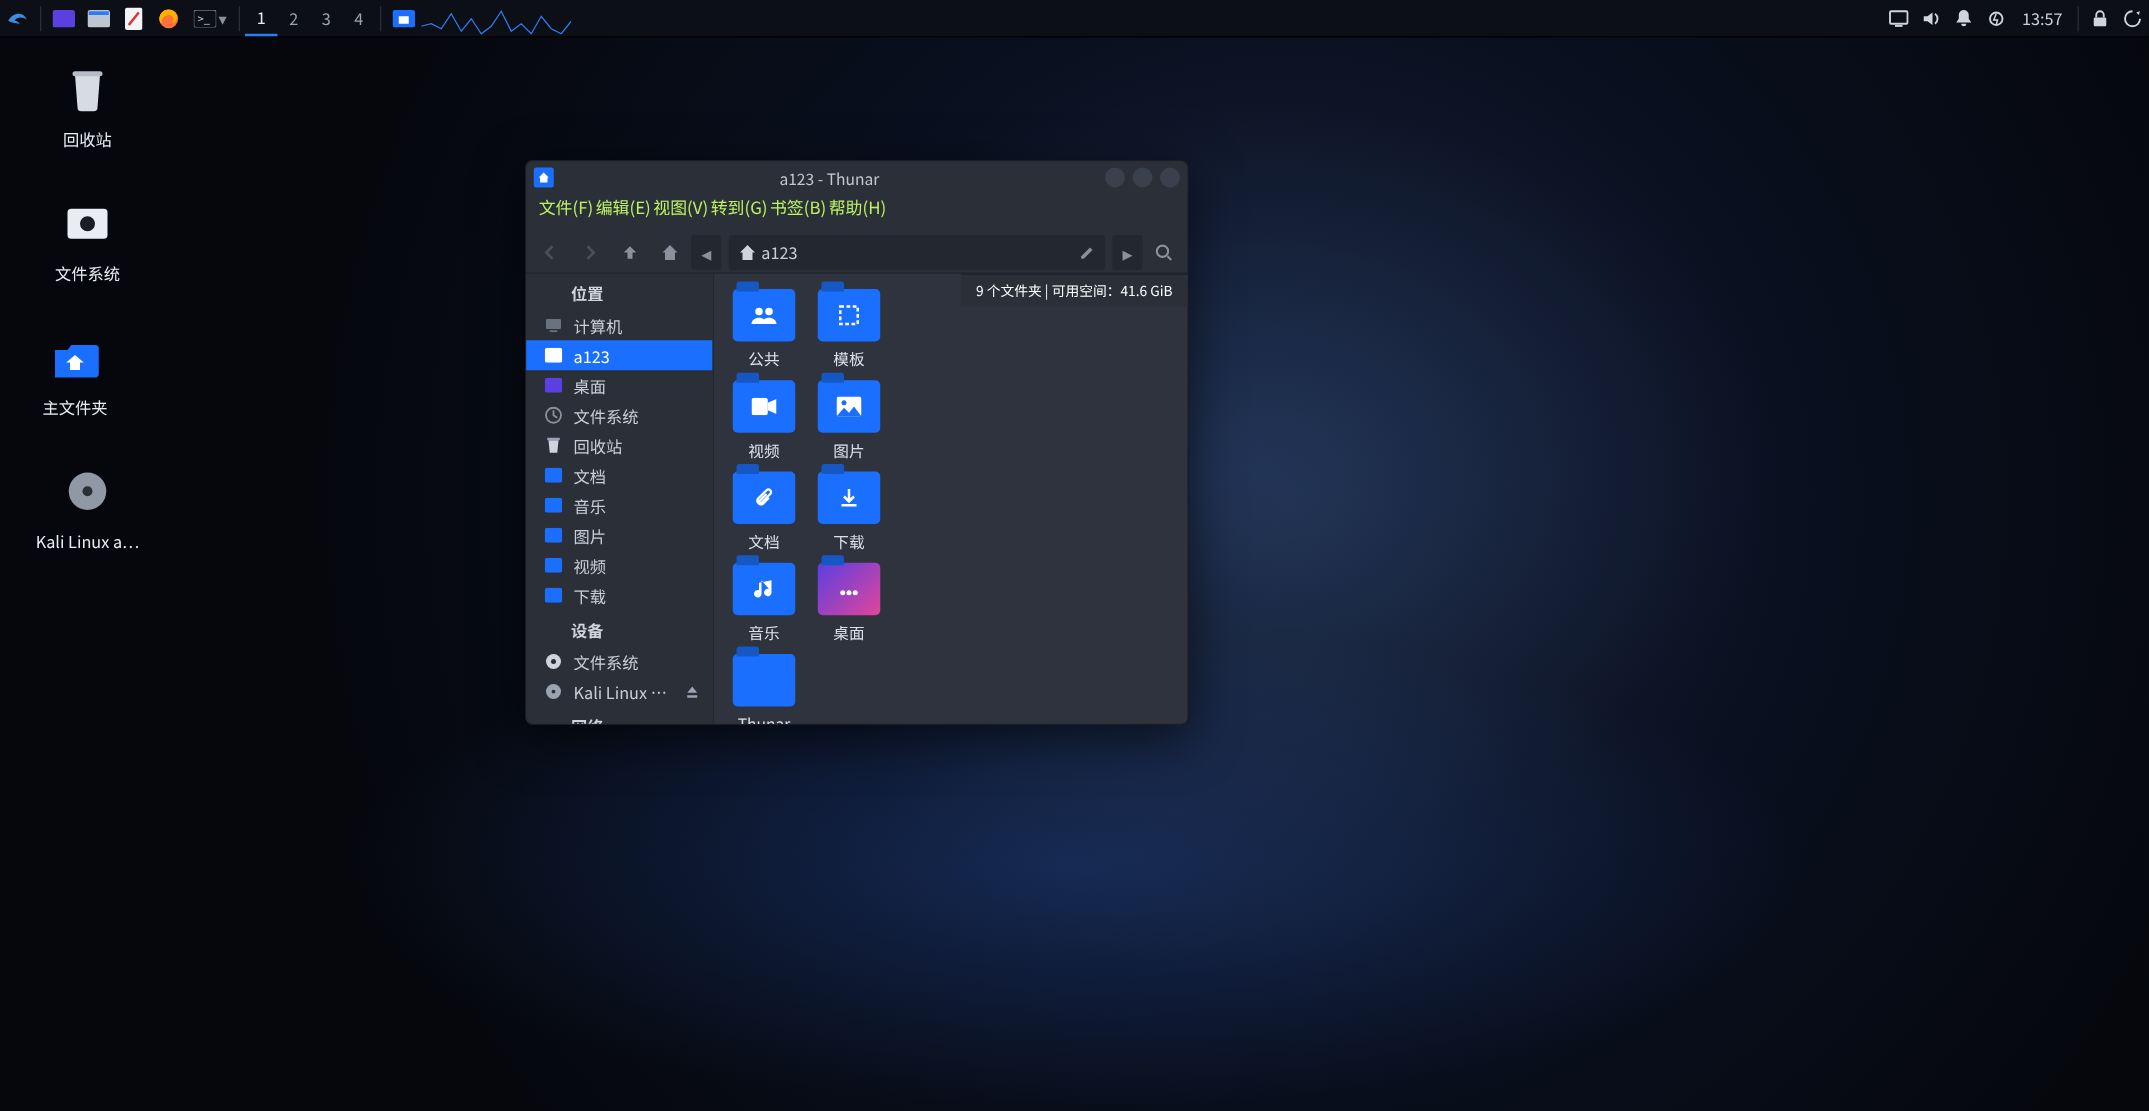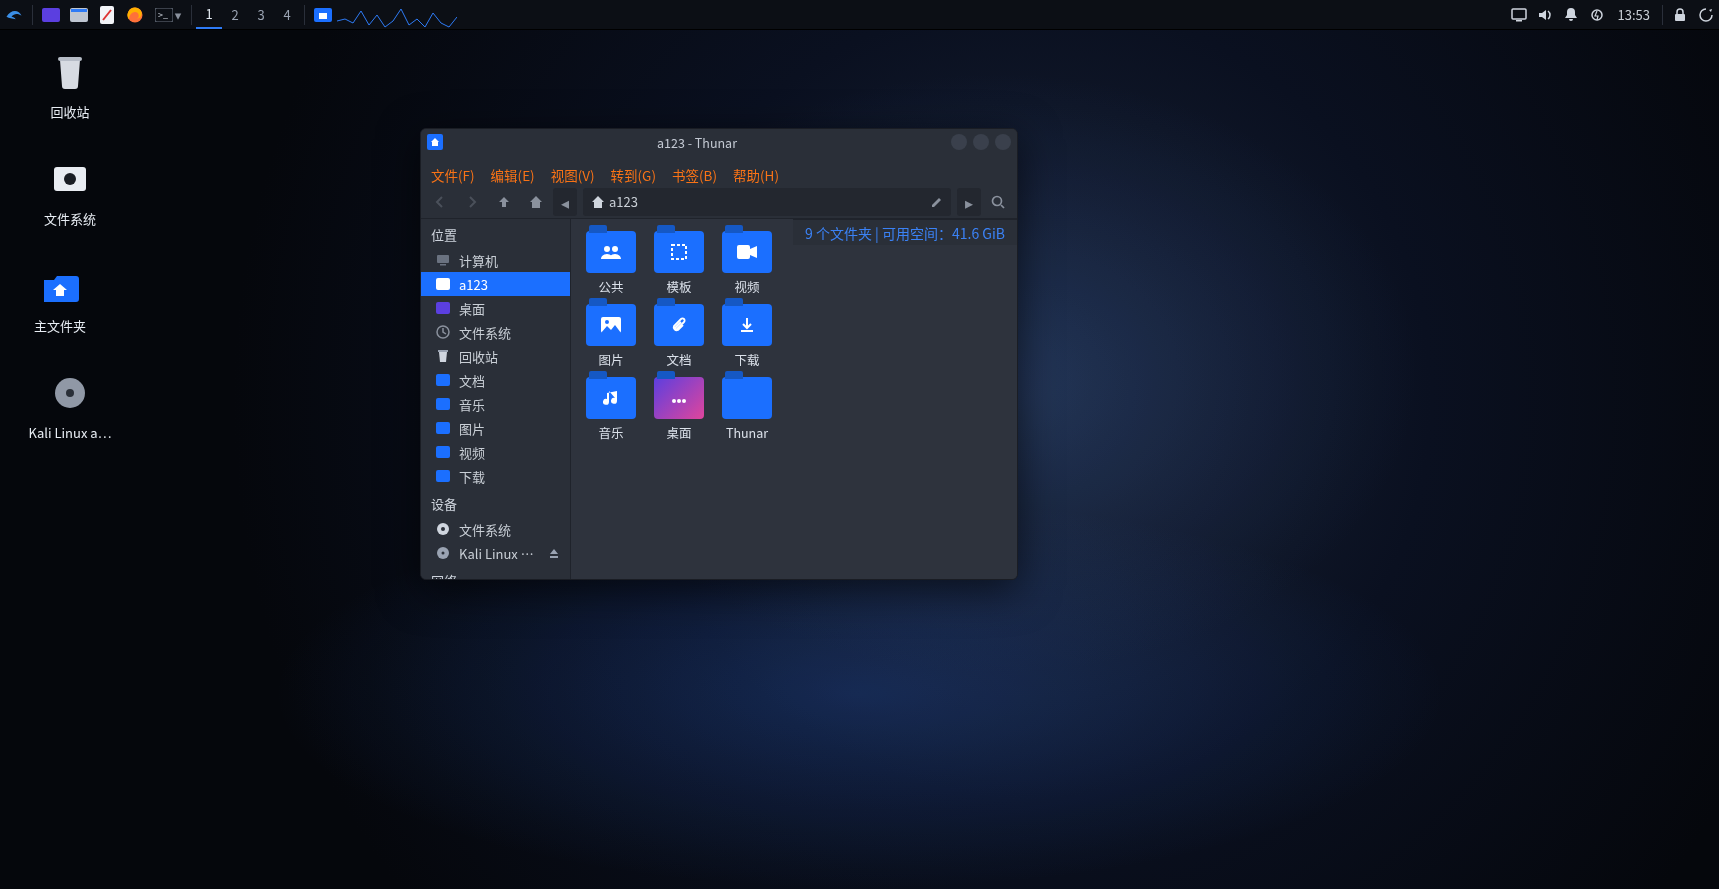--- a/index.html
+++ b/index.html
@@ -34,57 +34,57 @@
 .tray-icon{ width:26px; display:flex; align-items:center; justify-content:center; cursor:pointer; }
 #clock{ padding:0 8px; }
 
 
 .dicon{ position:absolute; width:96px; text-align:center; font-size:13px; color:#e8edf4; cursor:pointer; }
 .dicon .glyph{ width:48px; height:48px; margin:0 auto 6px; display:flex; align-items:center; justify-content:center; }
 .dicon .glyph svg{ width:40px; height:40px; }
 
 
 #win{
-  position:absolute; left:420px; top:128px; width:598px; height:452px;
+  position:absolute; left:420px; top:128px; width:531px; height:452px;
   background:#2a2f38; border:1px solid #1a1d24; border-radius:6px;
   box-shadow:0 10px 40px rgba(0,0,0,.6); display:flex; flex-direction:column;
   overflow:hidden; z-index:50;
 }
 #titlebar{ height:26px; background:#2a2f38; display:flex; align-items:center; padding:0 6px; font-size:12.5px; color:#c3c9d3; }
 #titlebar .icon-tiny{ width:16px;height:16px; background:#1b6fff; border-radius:2px; display:flex;align-items:center;justify-content:center; margin-right:6px;}
 #titlebar .spacer{flex:1; text-align:center;}
 .win-btn{ width:16px;height:16px;border-radius:50%;background:#3a404c;margin-left:6px;cursor:pointer;}
 
-#menubar{ height:30px; display:flex; align-items:flex-end; padding:0 10px; gap:16px; font-size:13.5px; color:#f97316;}
+#menubar{ height:30px; display:flex; align-items:flex-start; padding:0 10px; gap:2px; font-size:13.5px; color:#bef264;}
 #menubar span{cursor:pointer;}
 
 #toolbar{ height:34px; display:flex; align-items:center; padding:0 4px; gap:2px; border-bottom:1px solid #1f232b;}
 .tbtn{ width:30px;height:30px;display:flex;align-items:center;justify-content:center;cursor:pointer;color:#8a919d;}
 .tbtn.disabled{ color:#4a505a; cursor:default;}
 .pathbar{ flex:1; height:28px; background:#23272f; display:flex; align-items:center; border-radius:3px; margin:0 4px; font-size:13px;}
 .path-seg{ padding:0 8px; display:flex; align-items:center; gap:4px; height:100%; cursor:pointer;}
 .path-edit{ margin-left:auto; width:28px;display:flex;align-items:center;justify-content:center;}
 .path-nav-btn{ width:24px;height:28px;display:flex;align-items:center;justify-content:center;background:#23272f;cursor:pointer;color:#8a919d;border-radius:3px;}
 
 #body{ flex:1; display:flex; min-height:0;}
 #sidebar{ width:150px; background:#2a2f38; border-right:1px solid #1f232b; overflow-y:auto; font-size:13px;}
-.side-header{ padding:6px 10px 4px; color:#cfd5de; font-weight:normal;}
+.side-header{ padding:6px 10px 4px; color:#cfd5de; font-weight:bold;margin-left:26px;}
 .side-item{ height:24px; display:flex; align-items:center; padding-left:14px; gap:8px; cursor:pointer; color:#c9cfd6;}
 .side-item.selected{ background:#1b6fff; color:#fff;}
 .side-item .si-icon{ width:16px;height:16px;display:flex;align-items:center;justify-content:center;}
 .side-item .eject-icon{ margin-left:auto; margin-right:8px; width:14px;}
 
 #content{ flex:1; display:flex; flex-direction:row; background:#2e333d;}
 #iconview{ flex:1; padding:12px 8px; display:flex; flex-wrap:wrap; align-content:flex-start; gap:8px 4px; overflow-y:auto;}
 .fitem{ width:64px; text-align:center; font-size:12.5px; color:#dbe1ea; cursor:pointer;}
 .fitem .folder-ico{ width:50px;height:42px; margin:0 auto 4px; background:#1b6fff; border-radius:4px; position:relative; display:flex;align-items:center;justify-content:center;}
 .fitem .folder-ico::before{ content:""; position:absolute; top:-6px; left:3px; width:18px;height:8px; background:#1558c4; border-radius:2px 2px 0 0;}
 .fitem .folder-ico .inner{ color:#fff; }
 .fitem.special .folder-ico{ background:linear-gradient(135deg,#5b3fe0,#e0459c); }
-#statusbar{ height:26px; display:flex; align-items:center; padding:0 12px; font-size:14px; color:#3b82f6; border-top:1px solid #1f232b; background:#2a2f38;}
+#statusbar{ height:26px; display:flex; align-items:center; padding:0 12px; font-size:11px; color:#ffffff; border-top:1px solid #1f232b; background:#2a2f38;}
 
 svg{ display:block; }
 </style>
 </head>
 <body>
 
 <div id="desktop"></div>
 
 <div id="panel">
   <div class="panel-btn">
@@ -158,21 +158,21 @@
       <svg width="14" height="16" viewBox="0 0 14 16">
         <path d="M7 1a4 4 0 0 0-4 4v3l-2 3h12l-2-3V5a4 4 0 0 0-4-4zM5 12a2 2 0 0 0 4 0" fill="#cfd5de"></path>
       </svg>
     </div>
   <div class="tray-icon">
       <svg width="14" height="14" viewBox="0 0 14 14">
         <circle cx="7" cy="7" r="5" fill="none" stroke="#cfd5de" stroke-width="1.5"></circle>
         <path d="M7 3L5 8h3l-1 4" fill="none" stroke="#cfd5de" stroke-width="1.2"></path>
       </svg>
     </div>
-  <div id="clock">13:53</div>
+  <div id="clock">13:57</div>
   <div class="panel-sep"></div>
   <div class="tray-icon">
       <svg width="12" height="14" viewBox="0 0 12 14">
         <rect x="1" y="6" width="10" height="7" rx="1" fill="#cfd5de"></rect>
         <path d="M3 6V4a3 3 0 0 1 6 0v2" fill="none" stroke="#cfd5de" stroke-width="1.5"></path>
       </svg>
     </div>
   <div class="tray-icon">
       <svg width="16" height="16" viewBox="0 0 16 16">
         <path d="M8 2a6 6 0 1 0 6 6" fill="none" stroke="#cfd5de" stroke-width="1.5"></path>

